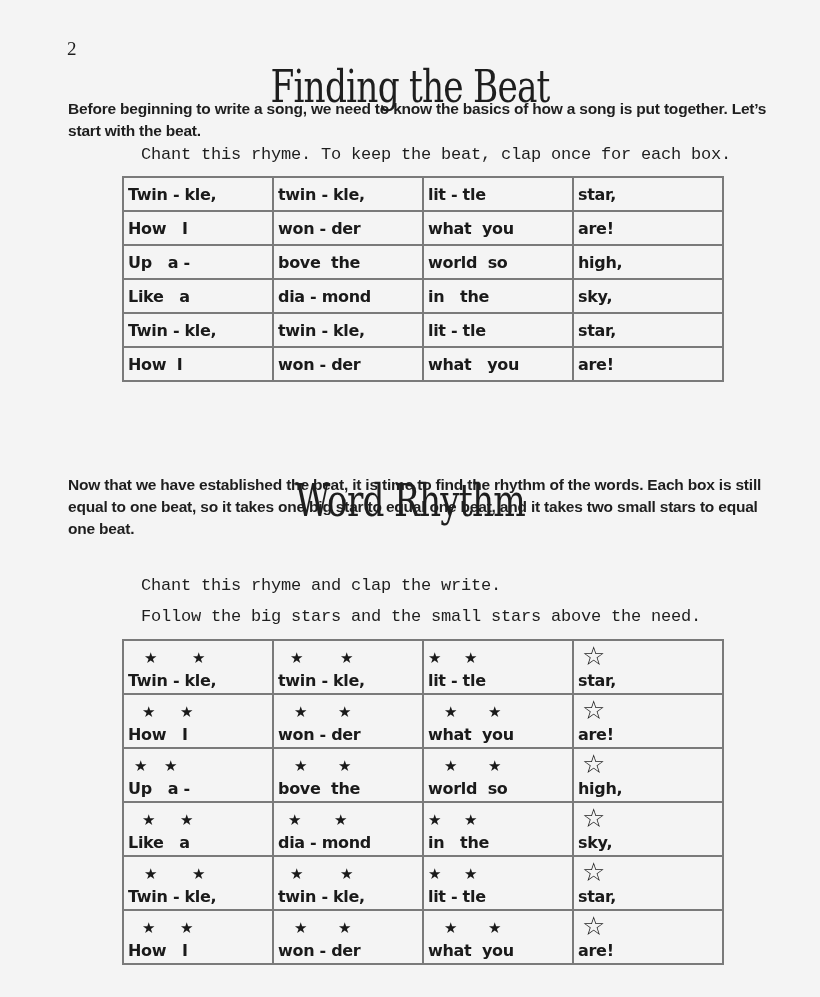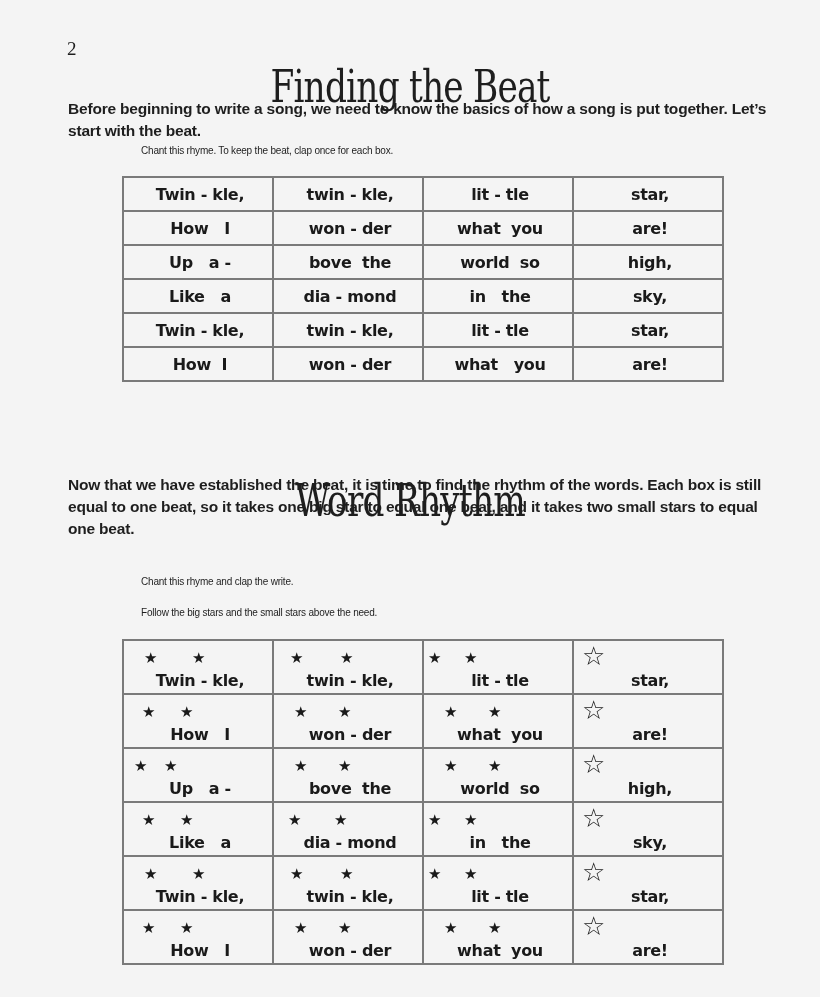--- a/index.html
+++ b/index.html
@@ -22,29 +22,29 @@
     .title.t2 { top: 446px; }
     .para {
       position: absolute; left: 68px; width: 700px;
       font-family: "Liberation Sans", sans-serif; font-weight: bold;
       font-size: 15.5px; line-height: 22px; letter-spacing: -0.2px;
     }
     .para.p1 { top: 98px; }
     .para.p2 { top: 474px; }
     .instr {
       position: absolute; left: 141px;
-      font-family: Liberation Sans, sans-serif; font-size: 10px;
+      font-family: Liberation Mono, monospace; font-size: 17px;
       letter-spacing: -0.2px;
     }
     .instr.i1 { top: 145px; }
     .instr.i2 { top: 576px; }
     .instr.i3 { top: 607px; }
     table {
       position: absolute; left: 122px; border-collapse: collapse;
-      table-layout: fixed; width: 577px; text-align: center;
+      table-layout: fixed; width: 577px;
     }
     td {
       border: 2px solid #7a7a7a; width: 144px; padding: 0 0 0 4px;
       font-family: "DejaVu Sans", sans-serif; font-weight: bold;
       font-size: 16px; letter-spacing: -0.3px; color: #1a1a1a;
       vertical-align: middle; white-space: pre;
     }
     table.beat { top: 176px; }
     table.beat td { height: 32px; }
     table.rhythm { top: 639px; }

